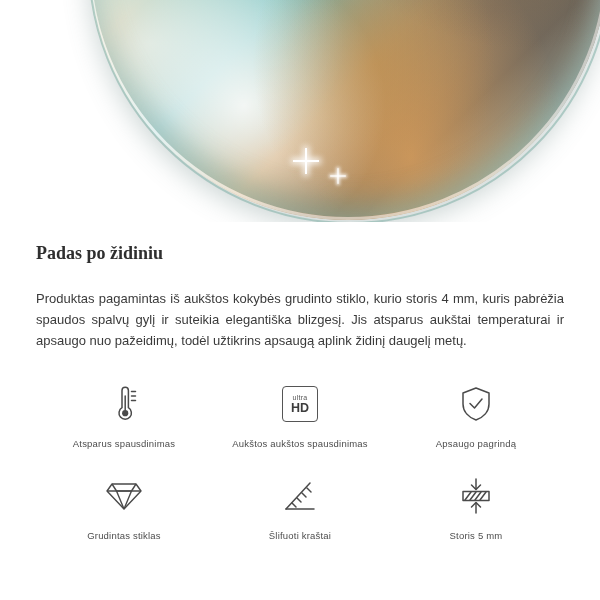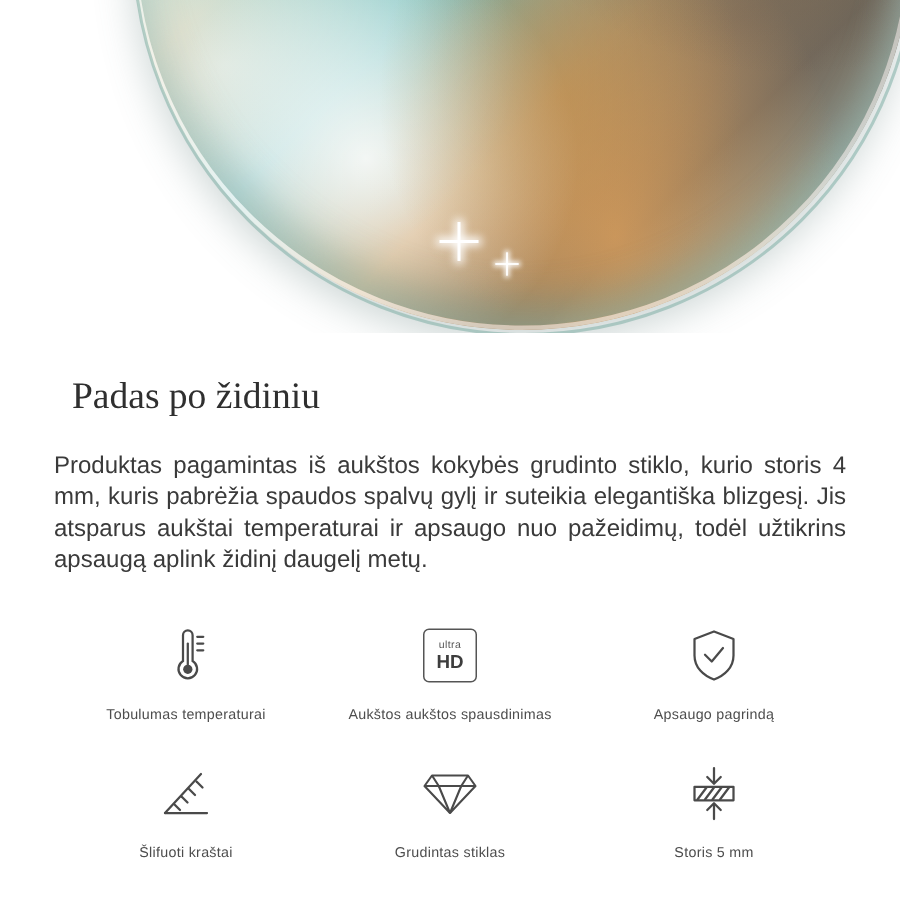--- a/index.html
+++ b/index.html
@@ -92,30 +92,30 @@
   .sparkle-1 { left: 293px; top: 148px; }
   .sparkle-2 { left: 325px; top: 163px; transform: scale(0.6); }
 
   
   .content {
     position: relative;
     padding: 14px 36px 0 36px;
   }
   .headline {
     font-family: "Liberation Serif", serif;
-    font-size: 25px;
+    font-size: 18px;
     line-height: 34px;
     color: #2f2f2f;
-    font-weight: 400;
-    margin: 12px;
+    font-weight: 700;
+    margin: 0;
   }
   .headline .line2 { display: block; }
   .paragraph {
     margin: 18px 0 0 0;
-    font-size: 16px;
+    font-size: 13px;
     line-height: 21px;
     color: #3a3a3a;
     max-width: 540px;
     text-align: justify;
   }
 
   
   .features {
     position: relative;
     margin-top: 22px;
@@ -193,68 +193,68 @@
         <div class="feature-icon">
           <svg width="30" height="40" viewBox="0 0 30 40" fill="none" stroke="#4a4a4a" stroke-width="1.5" stroke-linecap="round">
             <path d="M13 6.5a3.2 3.2 0 0 1 6.4 0v17.2a6.2 6.2 0 1 1-6.4 0z"></path>
             <line x1="16.2" y1="12" x2="16.2" y2="26"></line>
             <circle cx="16.2" cy="29.2" r="3.1" fill="#4a4a4a" stroke="none"></circle>
             <line x1="22.5" y1="7.5" x2="26.5" y2="7.5"></line>
             <line x1="22.5" y1="12" x2="26.5" y2="12"></line>
             <line x1="22.5" y1="16.5" x2="26.5" y2="16.5"></line>
           </svg>
         </div>
-        <div class="feature-label">Tobulumas temperaturai</div>
+        <div class="feature-label">Atsparus spausdinimas</div>
       </div>
 
       <div class="feature">
         <div class="feature-icon">
           <div class="ultrahd">
             <span class="u-top">ultra</span>
             <span class="u-bot">HD</span>
           </div>
         </div>
         <div class="feature-label">Aukštos aukštos spausdinimas</div>
       </div>
 
       <div class="feature">
         <div class="feature-icon">
           <svg width="34" height="40" viewBox="0 0 34 40" fill="none" stroke="#4a4a4a" stroke-width="1.5" stroke-linejoin="round" stroke-linecap="round">
             <path d="M17 4 L30 9 V20 C30 28 24 33.5 17 36 C10 33.5 4 28 4 20 V9 Z"></path>
             <polyline points="11,19.5 15.5,24 23,15"></polyline>
           </svg>
         </div>
         <div class="feature-label">Apsaugo pagrindą</div>
+      </div>
+
+      <div class="feature">
+        <div class="feature-icon">
+          <svg width="40" height="36" viewBox="0 0 40 36" fill="none" stroke="#4a4a4a" stroke-width="1.4" stroke-linejoin="round">
+            <path d="M8 6 H32 L37 13 L20 31 L3 13 Z"></path>
+            <path d="M3 13 H37"></path>
+            <path d="M8 6 L12.5 13 L20 31"></path>
+            <path d="M32 6 L27.5 13 L20 31"></path>
+            <path d="M12.5 13 H27.5"></path>
+          </svg>
+        </div>
+        <div class="feature-label">Grudintas stiklas</div>
       </div>
 
       <div class="feature">
         <div class="feature-icon">
           <svg width="40" height="34" viewBox="0 0 40 34" fill="none" stroke="#4a4a4a" stroke-width="1.5" stroke-linecap="round">
             <path d="M6 30 L30 4"></path>
             <path d="M6 30 L34 30"></path>
             <path d="M12 24 L16 28"></path>
             <path d="M17 19 L21 23"></path>
             <path d="M22 14 L26 18"></path>
             <path d="M27 9 L31 13"></path>
           </svg>
         </div>
         <div class="feature-label">Šlifuoti kraštai</div>
-      </div>
-
-      <div class="feature">
-        <div class="feature-icon">
-          <svg width="40" height="36" viewBox="0 0 40 36" fill="none" stroke="#4a4a4a" stroke-width="1.4" stroke-linejoin="round">
-            <path d="M8 6 H32 L37 13 L20 31 L3 13 Z"></path>
-            <path d="M3 13 H37"></path>
-            <path d="M8 6 L12.5 13 L20 31"></path>
-            <path d="M32 6 L27.5 13 L20 31"></path>
-            <path d="M12.5 13 H27.5"></path>
-          </svg>
-        </div>
-        <div class="feature-label">Grudintas stiklas</div>
       </div>
 
       <div class="feature">
         <div class="feature-icon">
           <svg width="40" height="38" viewBox="0 0 40 38" fill="none" stroke="#4a4a4a" stroke-width="1.5" stroke-linecap="round" stroke-linejoin="round">
             <line x1="20" y1="2" x2="20" y2="12"></line>
             <polyline points="15.5,8 20,12.5 24.5,8"></polyline>
             <line x1="20" y1="36" x2="20" y2="26"></line>
             <polyline points="15.5,30 20,25.5 24.5,30"></polyline>
             <rect x="7" y="14.5" width="26" height="9"></rect>

